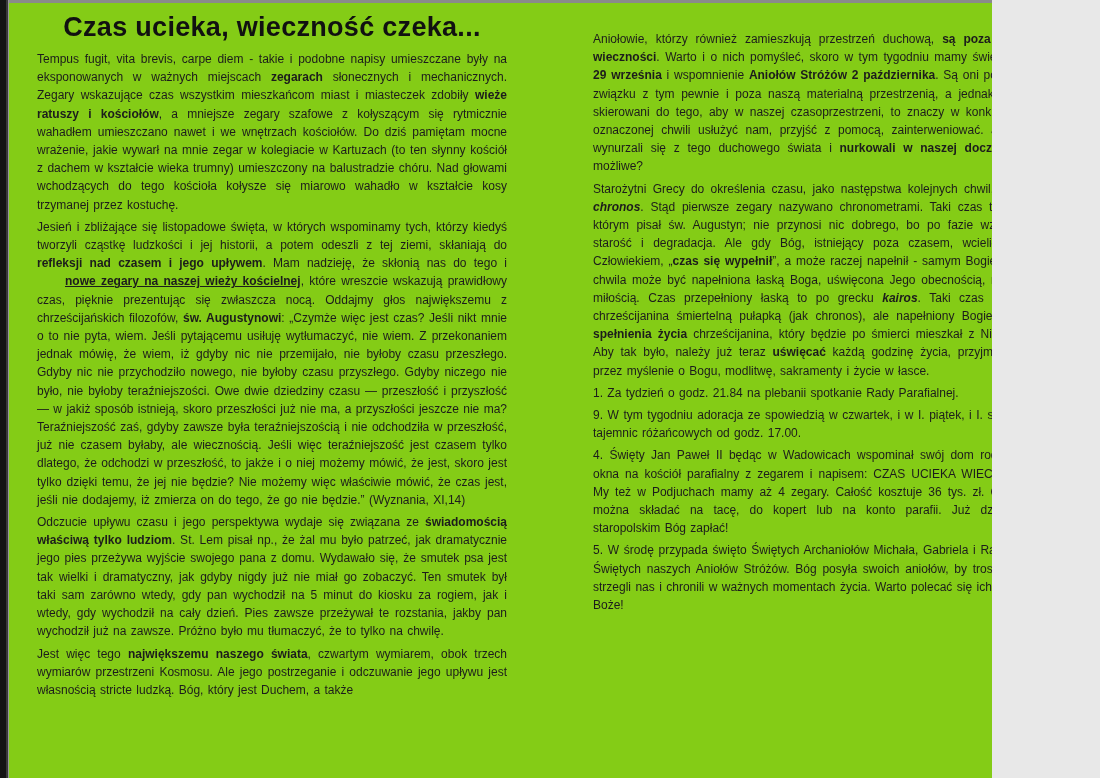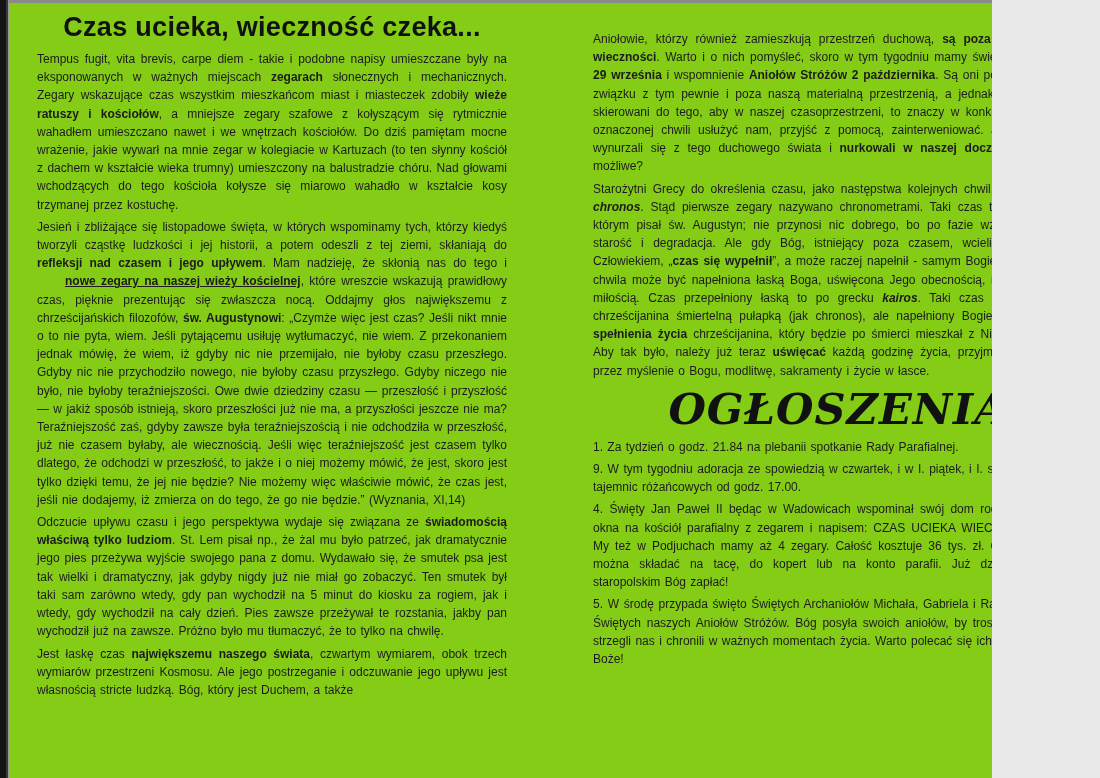--- a/index.html
+++ b/index.html
@@ -68,30 +68,29 @@
 <div class="page">
   <div class="scan-edge-top"></div>
   <div class="scan-edge-left"></div>
 
   <div class="col col-left">
     <h1 class="title">Czas ucieka, wieczność czeka...</h1>
     <div>
         <p class="para"><span class="run-i">Tempus fugit, vita brevis, carpe diem</span><span> - takie i podobne napisy umieszczane były na eksponowanych w ważnych miejscach </span><span class="run-b">zegarach</span><span> słonecznych i mechanicznych. Zegary wskazujące czas wszystkim mieszkańcom miast i miasteczek zdobiły </span><span class="run-b">wieże ratuszy i kościołów</span><span>, a mniejsze zegary szafowe z kołyszącym się rytmicznie wahadłem umieszczano nawet i we wnętrzach kościołów. Do dziś pamiętam mocne wrażenie, jakie wywarł na mnie zegar w kolegiacie w Kartuzach (to ten słynny kościół z dachem w kształcie wieka trumny) umieszczony na balustradzie chóru. Nad głowami wchodzących do tego kościoła kołysze się miarowo wahadło w kształcie kosy trzymanej przez kostuchę.</span></p>
         <p class="para"><span>Jesień i zbliżające się listopadowe święta, w których wspominamy tych, którzy kiedyś tworzyli cząstkę ludzkości i jej historii, a potem odeszli z tej ziemi, skłaniają do </span><span class="run-b">refleksji nad czasem i jego upływem</span><span>. Mam nadzieję, że skłonią nas do tego i </span><span class="run-bu">nowe zegary na naszej wieży kościelnej</span><span>, które wreszcie wskazują prawidłowy czas, pięknie prezentując się zwłaszcza nocą. Oddajmy głos największemu z chrześcijańskich filozofów, </span><span class="run-b">św. Augustynowi</span><span>: „Czymże więc jest czas? Jeśli nikt mnie o to nie pyta, wiem. Jeśli pytającemu usiłuję wytłumaczyć, nie wiem. Z przekonaniem jednak mówię, że wiem, iż gdyby nic nie przemijało, nie byłoby czasu przeszłego. Gdyby nic nie przychodziło nowego, nie byłoby czasu przyszłego. Gdyby niczego nie było, nie byłoby teraźniejszości. Owe dwie dziedziny czasu — przeszłość i przyszłość — w jakiż sposób istnieją, skoro przeszłości już nie ma, a przyszłości jeszcze nie ma? Teraźniejszość zaś, gdyby zawsze była teraźniejszością i nie odchodziła w przeszłość, już nie czasem byłaby, ale wiecznością. Jeśli więc teraźniejszość jest czasem tylko dlatego, że odchodzi w przeszłość, to jakże i o niej możemy mówić, że jest, skoro jest tylko dzięki temu, że jej nie będzie? Nie możemy więc właściwie mówić, że czas jest, jeśli nie dodajemy, iż zmierza on do tego, że go nie będzie.” (</span><span class="run-i">Wyznania</span><span>, XI,14)</span></p>
         <p class="para"><span>Odczucie upływu czasu i jego perspektywa wydaje się związana ze </span><span class="run-b">świadomością właściwą tylko ludziom</span><span>. St. Lem pisał np., że żal mu było patrzeć, jak dramatycznie jego pies przeżywa wyjście swojego pana z domu. Wydawało się, że smutek psa jest tak wielki i dramatyczny, jak gdyby nigdy już nie miał go zobaczyć. Ten smutek był taki sam zarówno wtedy, gdy pan wychodził na 5 minut do kiosku za rogiem, jak i wtedy, gdy wychodził na cały dzień. Pies zawsze przeżywał te rozstania, jakby pan wychodził już na zawsze. Próżno było mu tłumaczyć, że to tylko na chwilę.</span></p>
-        <p class="para"><span>Jest łaskę czas </span><span class="run-b">największemu naszego świata</span><span>, czwartym wymiarem, obok trzech wymiarów przestrzeni Kosmosu. Ale jego postrzeganie i odczuwanie jego upływu jest własnością stricte ludzką. Bóg, który jest Duchem, a także</span></p>
+        <p class="para"><span>Jest więc tego </span><span class="run-b">największemu naszego świata</span><span>, czwartym wymiarem, obok trzech wymiarów przestrzeni Kosmosu. Ale jego postrzeganie i odczuwanie jego upływu jest własnością stricte ludzką. Bóg, który jest Duchem, a także</span></p>
       </div>
   </div>
 
   <div class="col col-right">
     <div>
         <p class="para"><span>Aniołowie, którzy również zamieszkują przestrzeń duchową, </span><span class="run-b">są poza czasem, są w wieczności</span><span>. Warto i o nich pomyśleć, skoro w tym tygodniu mamy święto </span><span class="run-b">Archaniołów 29 września</span><span> i wspomnienie </span><span class="run-b">Aniołów Stróżów 2 października</span><span>. Są oni poza czasem, a w związku z tym pewnie i poza naszą materialną przestrzenią, a jednak są przez Boga skierowani do tego, aby w naszej czasoprzestrzeni, to znaczy w konkretnym miejscu i oznaczonej chwili usłużyć nam, przyjść z pomocą, zainterweniować. Jakby na chwilę wynurzali się z tego duchowego świata i </span><span class="run-b">nurkowali w naszej doczesności</span><span>. Jak to możliwe?</span></p>
         <p class="para"><span>Starożytni Grecy do określenia czasu, jako następstwa kolejnych chwil, używali pojęcia </span><span class="run-bi">chronos</span><span>. Stąd pierwsze zegary nazywano chronometrami. Taki czas to przemijanie, o którym pisał św. Augustyn; nie przynosi nic dobrego, bo po fazie wzrostu nadchodzi starość i degradacja. Ale gdy Bóg, istniejący poza czasem, wcielił się i stał się Człowiekiem, „</span><span class="run-b">czas się wypełnił</span><span>”, a może raczej </span><span class="run-i">napełnił</span><span> - samym Bogiem. Odtąd każda chwila może być napełniona łaską Boga, uświęcona Jego obecnością, mocą, dobrocią i miłością. Czas przepełniony łaską to po grecku </span><span class="run-bi">kairos</span><span>. Taki czas nie jest już dla chrześcijanina śmiertelną pułapką (jak </span><span class="run-i">chronos</span><span>), ale napełniony Bogiem </span><span class="run-b">prowadzi do spełnienia życia</span><span> chrześcijanina, który będzie po śmierci mieszkał z Nim w wieczności. Aby tak było, należy już teraz </span><span class="run-b">uświęcać</span><span> każdą godzinę życia, przyjmując łaskę Bożą przez myślenie o Bogu, modlitwę, sakramenty i życie w łasce.</span></p>
       </div>
-    <h2 class="ann-heading">OGŁOSZENIA</h2>
     <div>
         <p class="para"><span>1. Za tydzień o godz. 21.84 na plebanii spotkanie Rady Parafialnej.</span></p>
         <p class="para"><span>9. W tym tygodniu adoracja ze spowiedzią w czwartek, i w I. piątek, i I. sobotę ze zmianą tajemnic różańcowych od godz. 17.00.</span></p>
         <p class="para"><span>4. Święty Jan Paweł II będąc w Wadowicach wspominał swój dom rodzinny i widok z okna na kościół parafialny z zegarem i napisem: CZAS UCIEKA WIECZNOŚĆ CZEKA. My też w Podjuchach mamy aż 4 zegary. Całość kosztuje 36 tys. zł. Ofiary na zegary można składać na tacę, do kopert lub na konto parafii. Już dzisiaj dziękujemy staropolskim </span><span class="run-i">Bóg zapłać</span><span>!</span></p>
         <p class="para"><span>5. W środę przypada święto Świętych Archaniołów Michała, Gabriela i Rafała, a w sobotę Świętych naszych Aniołów Stróżów. Bóg posyła swoich aniołów, by troszczyli się o nas, strzegli nas i chronili w ważnych momentach życia. Warto polecać się ich opiece. Szczęść Boże!</span></p>
       </div>
   </div>
 </div>
 
 </body></html>

